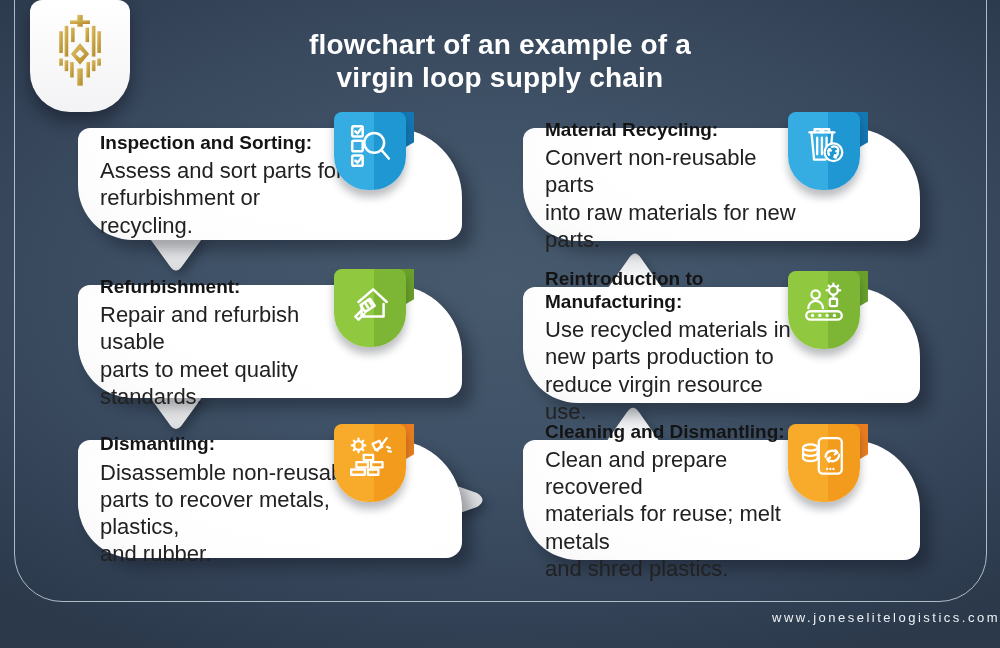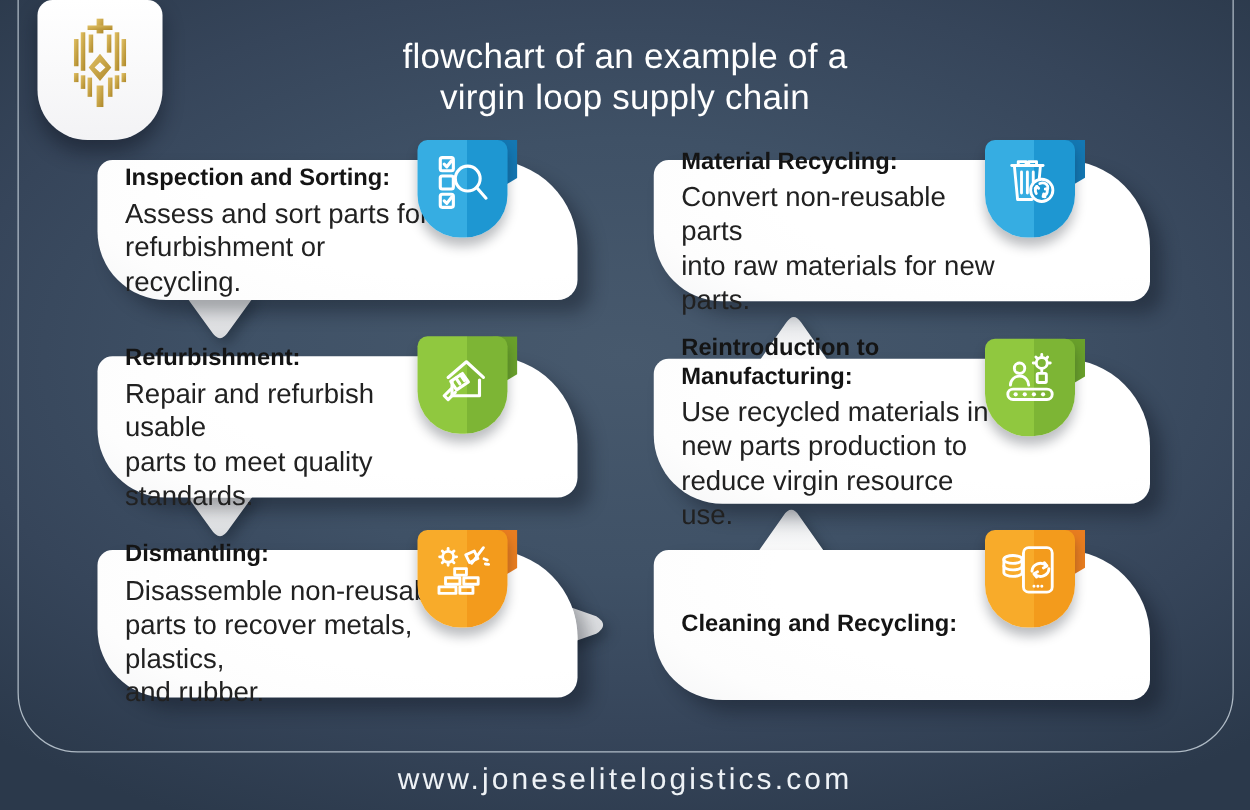--- a/index.html
+++ b/index.html
@@ -18,21 +18,21 @@
   .logo-box{
     position:absolute;left:30px;top:0;width:100px;height:112px;
     background:linear-gradient(180deg,#ffffff 0%,#f3f3f5 100%);
     border-radius:12px 12px 40px 40px;
     box-shadow:0 10px 16px rgba(10,16,26,.45);
     display:flex;align-items:flex-start;justify-content:center;
   }
   .logo-box svg{margin-top:13px;}
   .page-title{
     position:absolute;left:0;top:28px;width:1000px;text-align:center;
-    color:var(--title-text,#fff);font-size:28px;font-weight:400;line-height:33px;
+    color:var(--title-text,#fff);font-size:28px;font-weight:700;line-height:33px;
     letter-spacing:.2px;
   }
   .card{
     position:absolute;z-index:2;
     background:radial-gradient(135% 170% at 78% 18%, #ffffff 40%, #fdfdfd 60%, var(--card-bg-shade,#e9eaec) 100%);
     border-radius:12px 70px 16px 55px;
     box-shadow:10px 10px 14px rgba(12,19,29,.38);
     display:flex;flex-direction:column;justify-content:center;
     padding:10px 118px 8px 22px;box-sizing:border-box;
   }
@@ -65,22 +65,22 @@
     box-shadow:0 7px 9px rgba(12,19,29,.28);
   }
   .badge-blue  .badge-main{background:linear-gradient(90deg,var(--badge-blue-light,#36ade2) 0 55%,var(--badge-blue-dark,#1e97d2) 55% 100%);}
   .badge-blue  .fold{background:var(--badge-blue-fold,#1477b2);}
   .badge-green .badge-main{background:linear-gradient(90deg,var(--badge-green-light,#90c83f) 0 55%,var(--badge-green-dark,#7db535) 55% 100%);}
   .badge-green .fold{background:var(--badge-green-fold,#69a02b);}
   .badge-orange .badge-main{background:linear-gradient(90deg,var(--badge-orange-light,#f8ab2a) 0 55%,var(--badge-orange-dark,#f39b1c) 55% 100%);}
   .badge-orange .fold{background:var(--badge-orange-fold,#e87d20);}
   .arrow{position:absolute;z-index:1;filter:drop-shadow(4px 5px 5px rgba(10,17,27,.35));}
   .footer-url{
-    position:absolute;left:0;top:610px;width:1000px;text-align:center;
-    color:#eef2f6;font-size:24px;letter-spacing:2.5px;
+    position:absolute;left:0;top:610px;width:1000px;text-align:right;
+    color:#eef2f6;font-size:13px;letter-spacing:2.5px;
   }
   .icon{display:block;}
 </style>
 </head>
 <body>
 
 <div class="canvas">
 
   <div class="frame"></div>
 
@@ -278,21 +278,24 @@
             <path d="M29.5 22.8a5 5 0 0 1 5.3.8"></path>
             <path d="M35.3 28a5 5 0 0 1-3 4.6"></path>
             <path d="M26 26.5l1.2-1.5 1.4 1.4M35.5 24.8l.1 2-1.9.2M33.5 33l-1.5-.4.5-1.9"></path>
           </g>
         </svg>
       </div>
     </div>
   </div>
 
   <div class="card col-r c6">
-    <div class="card-title">Cleaning and Recycling:</div>
+    <div class="card-title">Cleaning and Dismantling:</div>
+    <div class="card-body">Clean and prepare recovered
+materials for reuse; melt metals
+and shred plastics.</div>
     <div class="badge badge-orange">
       <div class="fold"></div>
       <div class="badge-main">
         <svg class="icon" width="46" height="46" viewBox="0 0 44 44">
           <g fill="none" stroke="#fff" stroke-width="2.2" stroke-linecap="round" stroke-linejoin="round">
             <rect x="17" y="3" width="22" height="34" rx="4"></rect>
             <path d="M25 32.5h.1M28 32.5h.1M31 32.5h.1"></path>
             <ellipse cx="9" cy="12" rx="7" ry="3"></ellipse>
             <path d="M2 12v10c0 1.7 3.1 3 7 3s7-1.3 7-3V12"></path>
             <path d="M2 17c0 1.7 3.1 3 7 3s7-1.3 7-3"></path>

